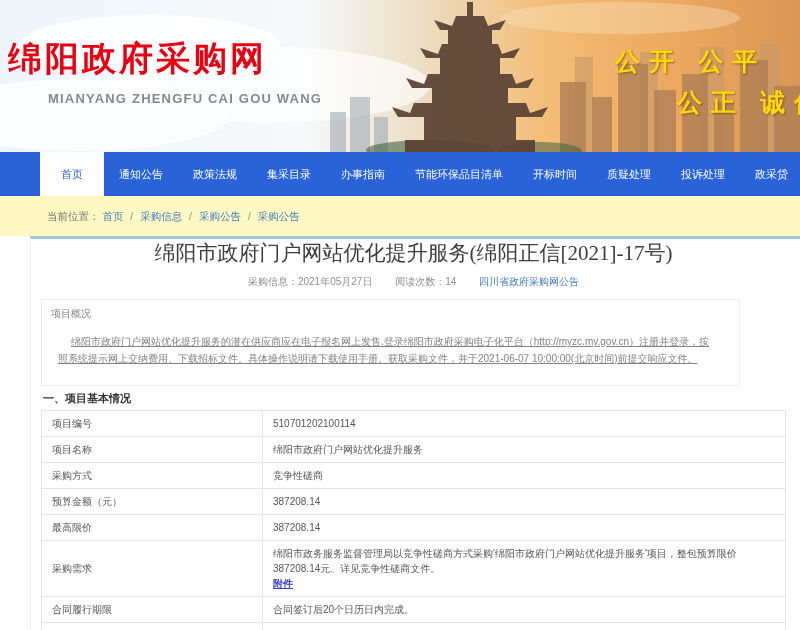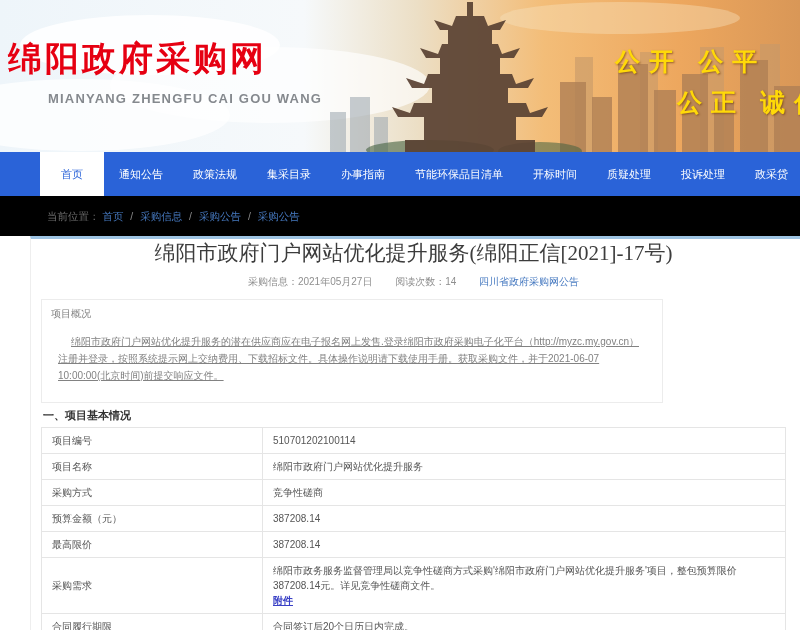--- a/index.html
+++ b/index.html
@@ -17,36 +17,36 @@
   .slogan1{left:615px;top:45px;}
   .slogan2{left:677px;top:86px;}
 
   
   .topnav{width:800px;height:44px;background:#2a63d8;}
   .topnav ul{margin:0 0 0 40px;padding:0;list-style:none;display:flex;}
   .topnav li{height:44px;line-height:44px;padding:0 15px;font-size:11px;color:#fff;cursor:pointer;white-space:nowrap;}
   .topnav li.active{background:#fff;color:#2a63d8;padding:0 21px;}
 
   
-  .crumbbar{width:800px;height:40px;line-height:40px;background:#000000;font-size:10.5px;color:#6e6e6e;}
+  .crumbbar{width:800px;height:40px;line-height:40px;background:#fef9c3;font-size:10.5px;color:#6e6e6e;}
   .crumbbar .inner{padding-left:47px;}
   .crumbbar a{color:#4679c0;text-decoration:none;cursor:pointer;}
   .crumbbar .sep{color:#8a8a8a;padding:0 4px;}
 
   
   .main{margin-left:30px;background:#fff;border-top:3px solid #9ec4e3;border-left:1px solid #eeeeee;
         min-height:390px;padding-left:10px;}
   .content{width:745px;}
   .title{margin:0 0 0 0;text-align:center;font-size:21px;font-weight:normal;color:#3c3c3c;
          font-family:"Liberation Serif","DejaVu Serif",serif;}
   .meta{margin-top:8px;text-align:center;font-size:10px;color:#8f8f8f;}
   .meta .chunk{margin:0 10px;}
   .meta a{color:#4679c0;text-decoration:none;cursor:pointer;}
 
-  .introbox{margin-top:10px;border:1px solid #ececec;padding:5px 12px 7px 5px;font-size:10px;color:#828282;line-height:1.7;box-sizing:border-box;width:622px;}
+  .introbox{margin-top:10px;border:1px solid #ececec;padding:5px 12px 7px 5px;font-size:10px;color:#828282;line-height:1.7;box-sizing:border-box;width:699px;}
   .introbox .ov-title{padding-left:4px;}
   .introbox p{margin:11px;text-indent:1.3em;text-decoration:underline;}
 
   .sec-head{width:745px;box-sizing:border-box;padding:5px 2px 4px 2px;font-size:11px;font-weight:bold;color:#333;}
 
   table.info-table{width:745px;border-collapse:collapse;table-layout:fixed;font-size:10px;}
   table.info-table td{border:1px solid #e5e5e5;padding:5px 10px;line-height:1.5;vertical-align:middle;color:#555;}
   td.lbl{width:200px;padding-left:17px;color:#7a7a7a;}
   a.attach{color:#3a41c6;font-weight:bold;text-decoration:underline;cursor:pointer;}
 </style>

